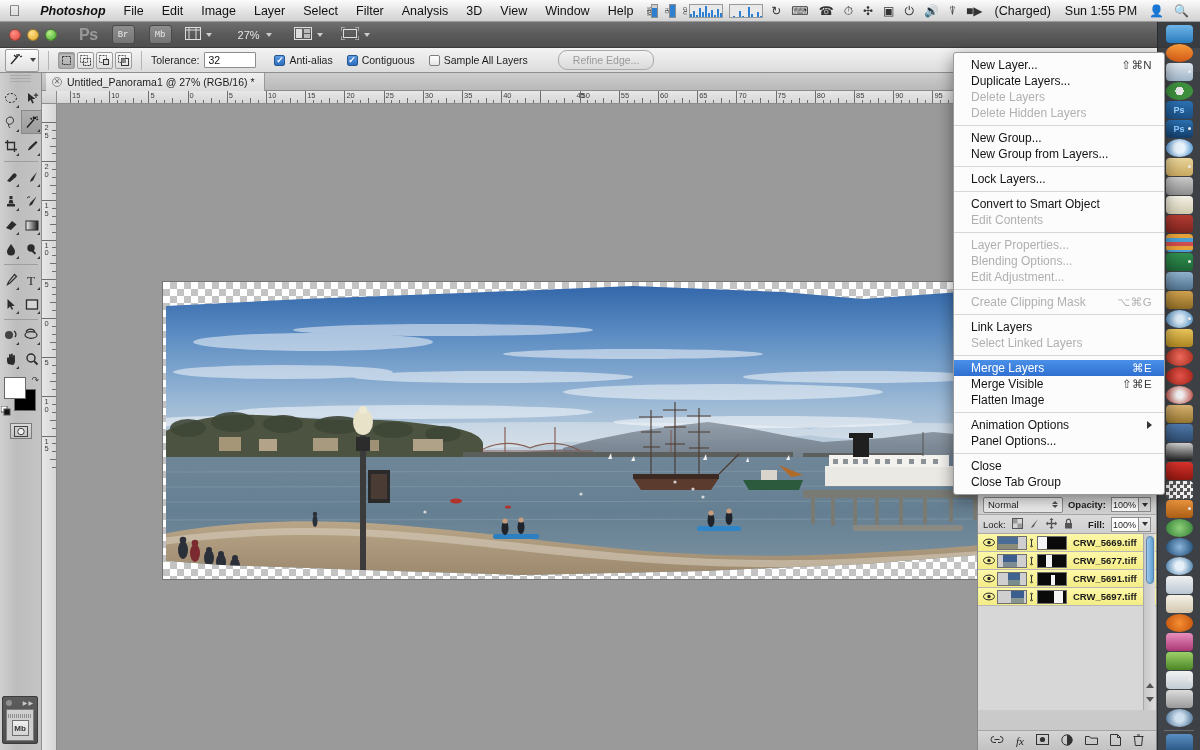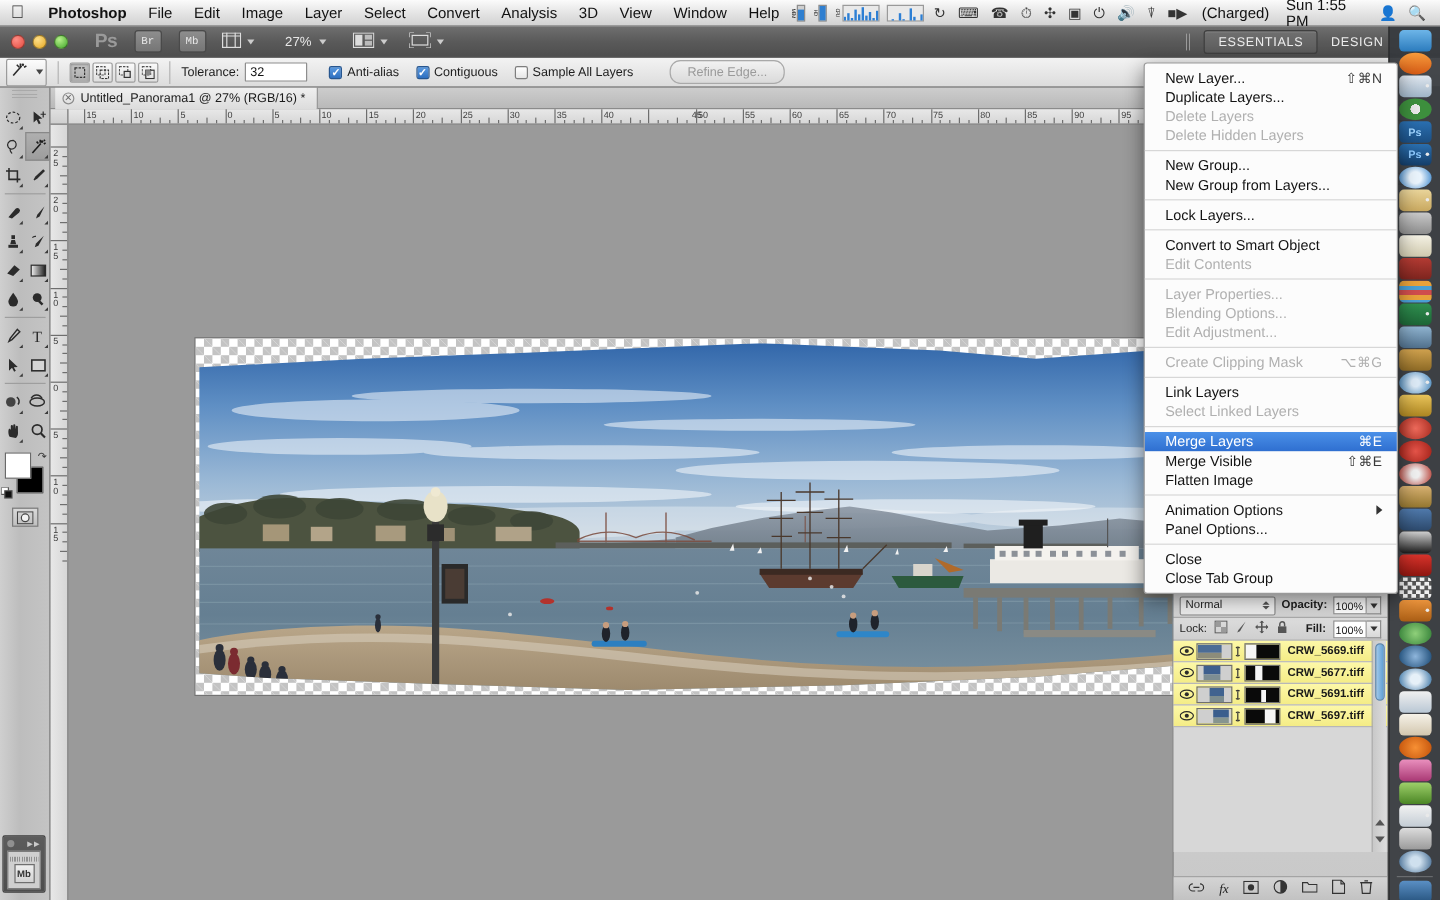--- a/index.html
+++ b/index.html
@@ -14,21 +14,21 @@
 
   
   .menubar {
     position:absolute; left:0; top:0; width:1200px; height:22px;
     background: linear-gradient(#fbfbfb, #e3e3e3 55%, #d2d2d2);
     border-bottom:1px solid #999;
     display:flex; align-items:center; z-index:500;
   }
   .mb-apple { padding:0 11px 0 9px; font-size:15px; line-height:1; color:#2a2a2a; }
   .mb-item { padding:0 9px; font-size:12.5px; color:#111; line-height:22px; white-space:nowrap; }
-  .mb-item.bold { font-weight:bold; }
+  .mb-item.bold { font-weight:bold;font-style:italic; }
   .mb-right { margin-left:auto; display:flex; align-items:center; padding-right:6px; }
   .mb-right .mb-ic { padding:0 5px; font-size:12px; color:#333; display:flex; align-items:center; }
   .mb-clock { padding:0 7px; font-size:12.5px; color:#111; }
   .meter { display:flex; align-items:flex-end; height:14px; }
   .meter .lbl { font-size:4.3px; line-height:4.6px; color:#333; width:5px; text-align:center; letter-spacing:0; }
   .meter .bar { width:7px; height:14px; background:#cfcfcf; border:1px solid #8d8d8d; position:relative; margin-left:1px;}
   .meter .bar i { position:absolute; left:0; bottom:0; width:100%; background:#2f7fd0; display:block; }
   .graph { width:34px; height:14px; background:#e9e9e9; border:1px solid #9a9a9a; margin:0 3px; position:relative; overflow:hidden;}
   .graph svg { display:block; }
 
@@ -235,21 +235,21 @@
 <div id="root">
 
   <div class="menubar">
     <div class="mb-apple"></div>
     <div class="mb-item bold">Photoshop</div>
     <div class="mb-item">File</div>
     <div class="mb-item">Edit</div>
     <div class="mb-item">Image</div>
     <div class="mb-item">Layer</div>
     <div class="mb-item">Select</div>
-    <div class="mb-item">Convert</div>
+    <div class="mb-item">Filter</div>
     <div class="mb-item">Analysis</div>
     <div class="mb-item">3D</div>
     <div class="mb-item">View</div>
     <div class="mb-item">Window</div>
     <div class="mb-item">Help</div>
 
     <div class="mb-right">
       <div class="meter">
         <div>
           <div class="lbl" style="writing-mode:vertical-rl;letter-spacing:-1px;font-size:4.5px;height:14px;">MEM</div>
@@ -356,25 +356,20 @@
       <span class="caret"></span>
     </div>
     <div class="appbar-grp" style="margin-left:18px;">
       <span>
         <svg width="18" height="13">
             <rect x="2.5" y="2.5" width="13" height="8" fill="none" stroke="#ddd"></rect>
         <path d="M0 0 h4 M0 0 v4 M18 0 h-4 M18 0 v4 M0 13 h4 M0 13 v-4 M18 13 h-4 M18 13 v-4" stroke="#ddd" fill="none"></path>
           </svg>
       </span>
       <span class="caret"></span>
-    </div>
-    <div class="ws-group">
-      <div class="ws-grip"></div>
-      <div class="ws-btn active">ESSENTIALS</div>
-      <div class="ws-btn">DESIGN</div>
     </div>
   </div>
 
   <div class="optbar">
     <div class="opt-tool">
       <span>
         <svg width="15" height="15">
             <g stroke="#2a2a2a" stroke-width="1.3" fill="none">
           <line x1="3" y1="12" x2="10" y2="4"></line>
               <line x1="9" y1="2" x2="9" y2="5"></line>

